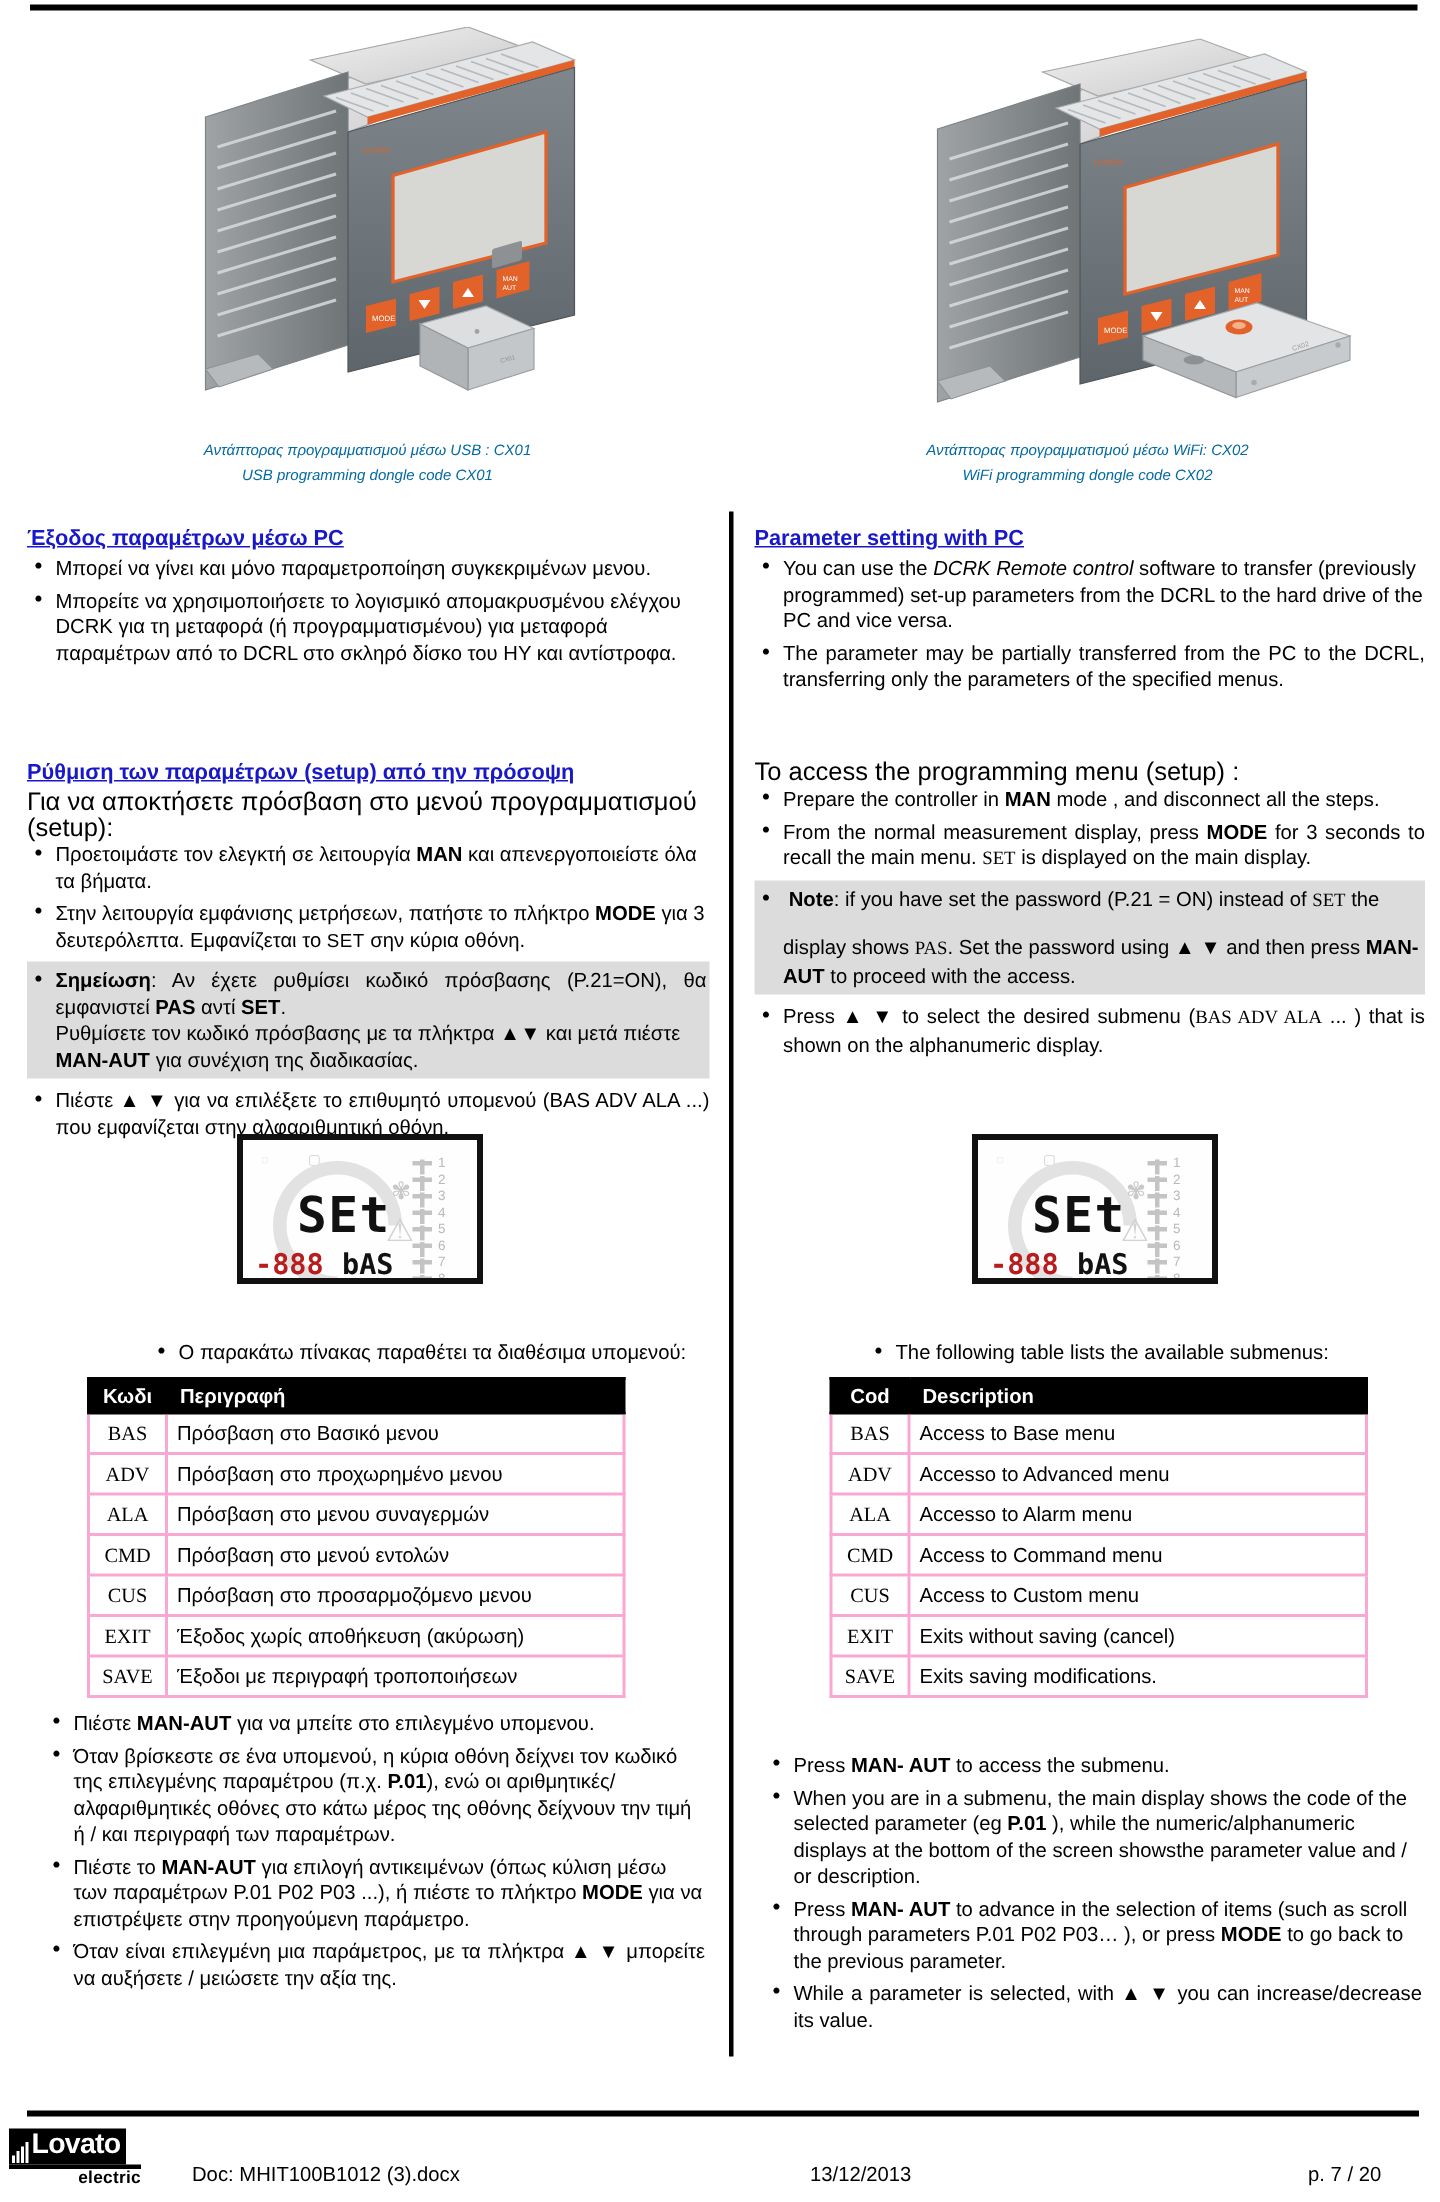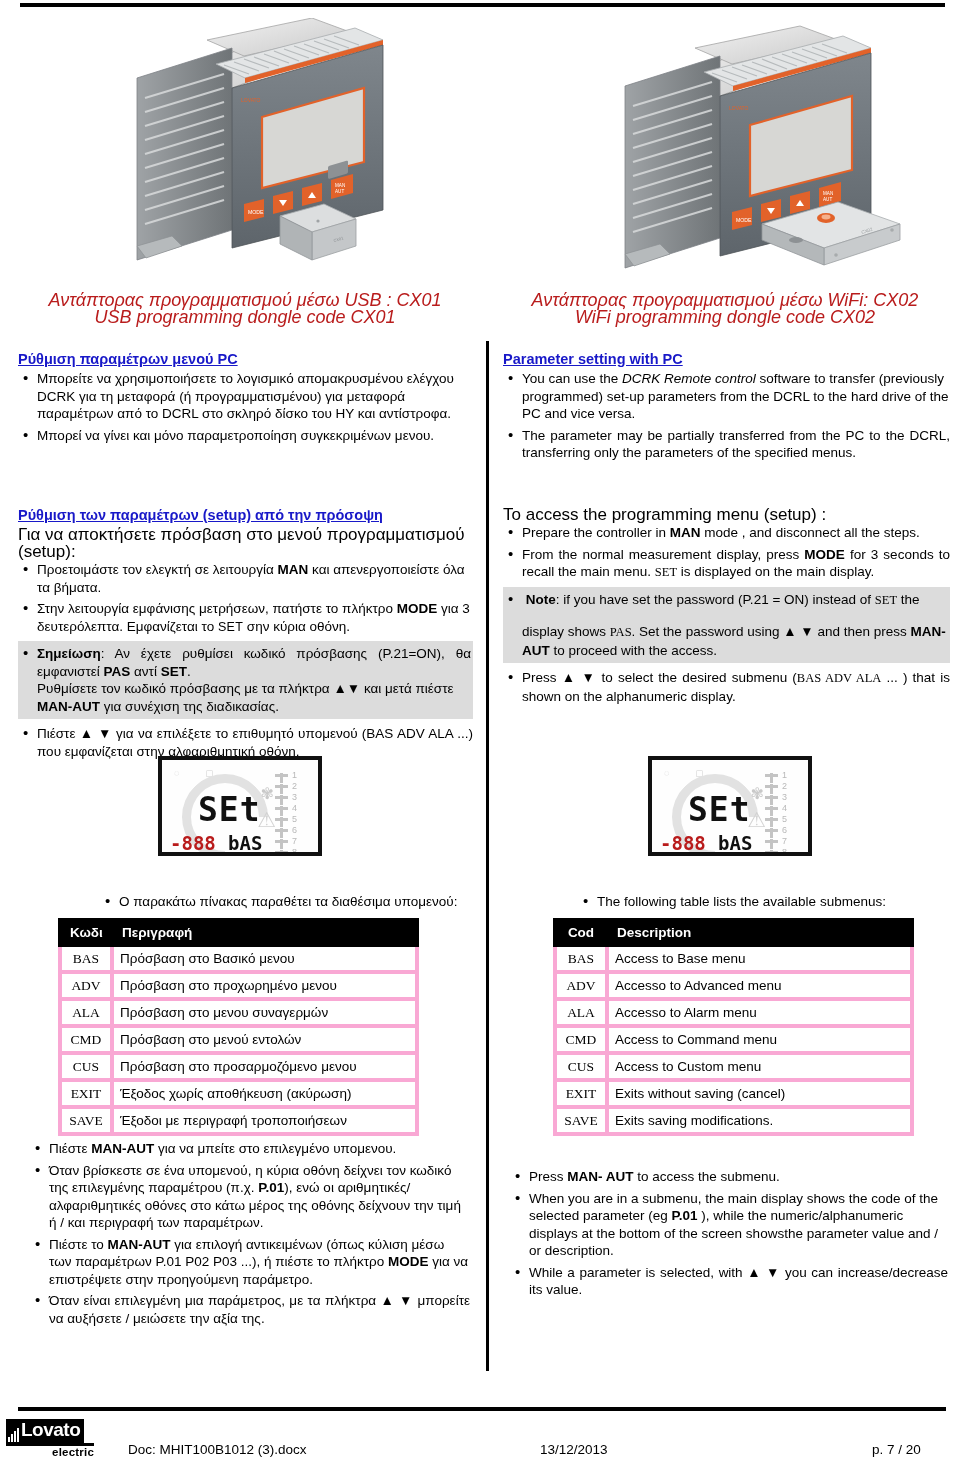--- a/index.html
+++ b/index.html
@@ -27,23 +27,23 @@
   .device-fig.left { left: 112px; }
   .device-fig.right { left: 600px; }
 
   .dev-wrap { position: absolute; left: 0; top: 0; width: 340px; height: 272px; }
 
   
   .caption {
     position: absolute;
     text-align: center;
     font-style: italic;
-    font-size: 18px;
+    font-size: 10px;
     line-height: 17px;
-    color: #b91c1c;
+    color: #0369a1;
   }
   .caption.left { left: 40px; top: 292px; width: 410px; }
   .caption.right { left: 520px; top: 292px; width: 410px; }
   .caption .l2 { display: block; }
 
   
   .col-divider {
     position: absolute; left: 486px; top: 341px; width: 3px; height: 1030px;
     background: #000;
   }
@@ -141,21 +141,21 @@
   .tbl-intro { position: absolute; font-size: 13.5px; line-height: 17px; padding-left: 19px; }
   .tbl-intro::before { content: "\2022"; position: absolute; left: 5px; top: -1px; font-size: 15px; }
 
   
   table.submenu {
     border-collapse: collapse;
     position: absolute;
     table-layout: fixed;
   }
   table.submenu th, table.submenu td {
-    border: 4px solid #f9a8d4;
+    border: 2px solid #f9a8d4;
     padding: 2px 6px;
     font-size: 13px;
     vertical-align: middle;
   }
   table.submenu thead th {
     background: #000; color: #fff;
     font-weight: bold; font-size: 13.5px;
     border-color: #000;
     text-align: left;
     padding: 3px 8px;
@@ -370,24 +370,24 @@
     <span class="l2">USB programming dongle code CX01</span>
   </div>
   <div class="caption right">
     <span>Αντάπτορας προγραμματισμού μέσω WiFi: CX02</span>
     <span class="l2">WiFi programming dongle code CX02</span>
   </div>
 
   <div class="col-divider"></div>
 
   <div class="col col-left" style="top:350px;">
-    <h3 class="sec">Ρύθμιση παραμέτρων μενού PC</h3>
-    <ul class="bl">
+    <h3 class="sec">Έξοδος παραμέτρων μέσω PC</h3>
+    <ul class="bl">
+      <li>Μπορεί να γίνει και μόνο παραμετροποίηση συγκεκριμένων μενου.</li>
       <li>Μπορείτε να χρησιμοποιήσετε το λογισμικό απομακρυσμένου ελέγχου DCRK για τη μεταφορά (ή προγραμματισμένου) για μεταφορά παραμέτρων από το DCRL στο σκληρό δίσκο του ΗΥ και αντίστροφα.</li>
-      <li>Μπορεί να γίνει και μόνο παραμετροποίηση συγκεκριμένων μενου.</li>
     </ul>
   </div>
 
   <div class="col col-right" style="top:350px;">
     <h3 class="sec">Parameter setting with  PC</h3>
     <ul class="bl">
       <li><span>You can use the </span><i>DCRK Remote control</i><span> software to transfer (previously programmed) set-up parameters from the DCRL to the hard drive of the PC and vice versa.</span></li>
       <li class="jz">The parameter may be partially transferred from the PC to the DCRL, transferring only the parameters of the specified menus.</li>
     </ul>
   </div>
@@ -619,20 +619,21 @@
       <li><span>Όταν βρίσκεστε σε ένα υπομενού, η κύρια οθόνη δείχνει τον κωδικό της επιλεγμένης παραμέτρου (π.χ. </span><b>P.01</b><span>), ενώ οι αριθμητικές/ αλφαριθμητικές οθόνες στο κάτω μέρος της οθόνης δείχνουν την τιμή ή / και περιγραφή των παραμέτρων.</span></li>
       <li><span>Πιέστε το </span><b>MAN-AUT</b><span> για επιλογή αντικειμένων (όπως κύλιση μέσω των παραμέτρων P.01 P02 P03 ...), ή πιέστε το πλήκτρο </span><b>MODE</b><span> για να επιστρέψετε στην προηγούμενη παράμετρο.</span></li>
       <li class="jz"><span>Όταν είναι επιλεγμένη μια παράμετρος, με τα πλήκτρα </span><span>▲  ▼</span><span> μπορείτε να αυξήσετε / μειώσετε την αξία της.</span></li>
     </ul>
   </div>
 
   <div class="col col-right" style="top:1168px; left:510px; width:438px;">
     <ul class="bl">
       <li><span>Press </span><b>MAN- AUT</b><span> to access the submenu.</span></li>
       <li><span>When you are in a submenu, the main display shows the code of the selected parameter (eg </span><b>P.01</b><span> ), while the numeric/alphanumeric displays at the bottom of the screen showsthe parameter value and / or description.</span></li>
+      <li><span>Press </span><b>MAN- AUT</b><span> to advance in the selection of items (such as scroll through parameters P.01 P02 P03… ), or press </span><b>MODE</b><span> to go back to the previous parameter.</span></li>
       <li class="jz"><span>While a parameter is selected, with </span><span>▲  ▼</span><span> you can increase/decrease its value.</span></li>
     </ul>
   </div>
 
   <div class="footer-rule"></div>
 
   <div class="logo">
     <div class="lbox"><span class="lbars"><i style="height:5px"></i><i style="height:8px"></i><i style="height:11px"></i><i style="height:14px"></i></span><span>Lovato</span></div>
     <div class="sub">electric</div>
   </div>

